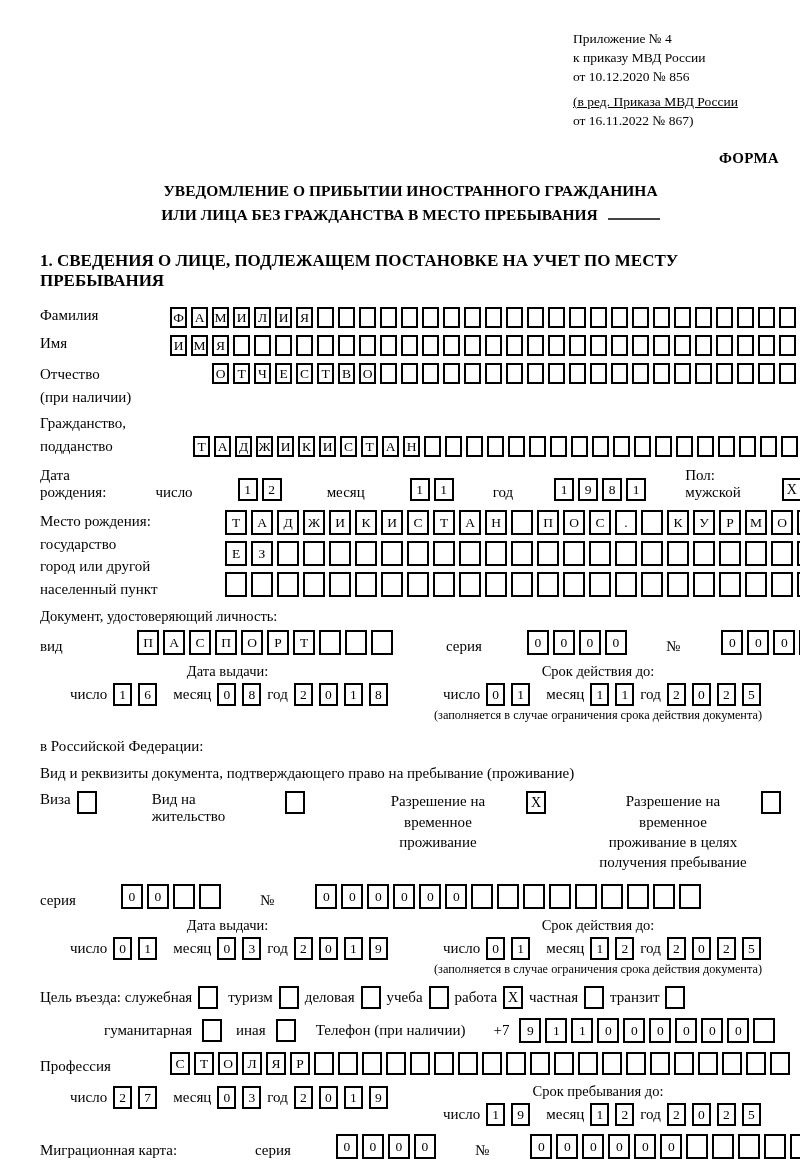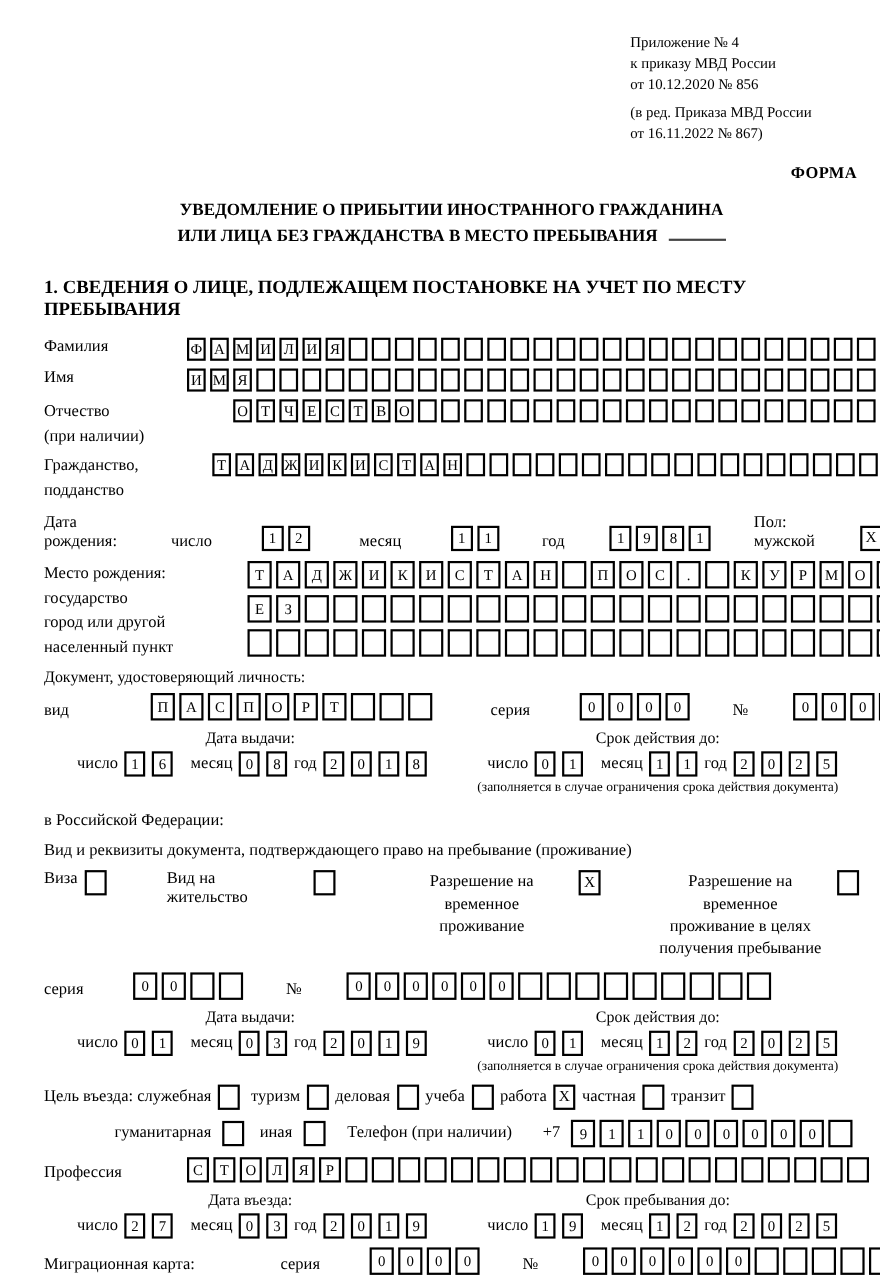--- a/index.html
+++ b/index.html
@@ -1,19 +1,19 @@
 <!DOCTYPE html>
 <html><head>
 <meta charset="utf-8">
 <style>
   html,body{margin:0;padding:0;background:#fff;}
   body{width:800px;height:1163px;color:#000;font-family:"Liberation Serif","DejaVu Serif",serif;font-size:15px;overflow:hidden;}
   .page{box-sizing:border-box;width:800px;height:1163px;padding:30px 19px 0 40px;}
   .appendix{margin-left:533px;width:200px;font-size:13.5px;line-height:1.4;}
-  .appendix .rev{margin-top:6px;}
+  .appendix .rev{margin-top:6px;text-decoration:underline;}
   .forma{text-align:right;font-weight:bold;font-size:15px;margin-top:20px;padding-right:2px;letter-spacing:.3px;}
   .title{text-align:center;font-weight:bold;font-size:15.5px;line-height:1.55;margin-top:12px;}
   .blank-line{display:inline-block;width:52px;border-bottom:2px solid #444;height:3px;margin-left:10px;}
   .section-h{font-weight:bold;font-size:17px;margin-top:24px;}
   .row{display:flex;align-items:flex-start;margin-top:7px;gap:35px;}
   .inline{align-items:flex-end;flex-wrap:nowrap;}
   .lbl{flex:none;}
   .w95{width:95px;}
   .w118{width:118px;}
   .w137{width:137px;}
@@ -170,21 +170,21 @@
         <span class="cell"></span>
         <span class="cell"></span>
         <span class="cell"></span>
         <span class="cell"></span>
         <span class="cell"></span>
         <span class="cell"></span>
         <span class="cell"></span>
       </div>
   </div>
 
-  <div class="row" style="margin-top:4px;">
+  <div class="row" style="margin-top:4px;align-items:flex-end;">
     <div class="lbl w118 lh">
       <div>Гражданство,</div>
       <div>подданство</div>
     </div>
     <div class="cells c21">
         <span class="cell">Т</span>
         <span class="cell">А</span>
         <span class="cell">Д</span>
         <span class="cell">Ж</span>
         <span class="cell">И</span>
@@ -587,21 +587,20 @@
         <span class="cell"></span>
         <span class="cell"></span>
         <span class="cell"></span>
         <span class="cell"></span>
         <span class="cell"></span>
       </span>
   </div>
 
   <div class="datepair">
     <div class="datecol left">
-      <div class="datehead">Дата въезда:</div>
       <div class="dateline" style="margin-left:30px;">
         <span class="t gap6">число</span>
         <span class="cells cdate gap10">
             <span class="cell">2</span>
             <span class="cell">7</span>
           </span>
         <span class="t gap6">месяц</span>
         <span class="cells cdate">
             <span class="cell">0</span>
             <span class="cell">3</span>

